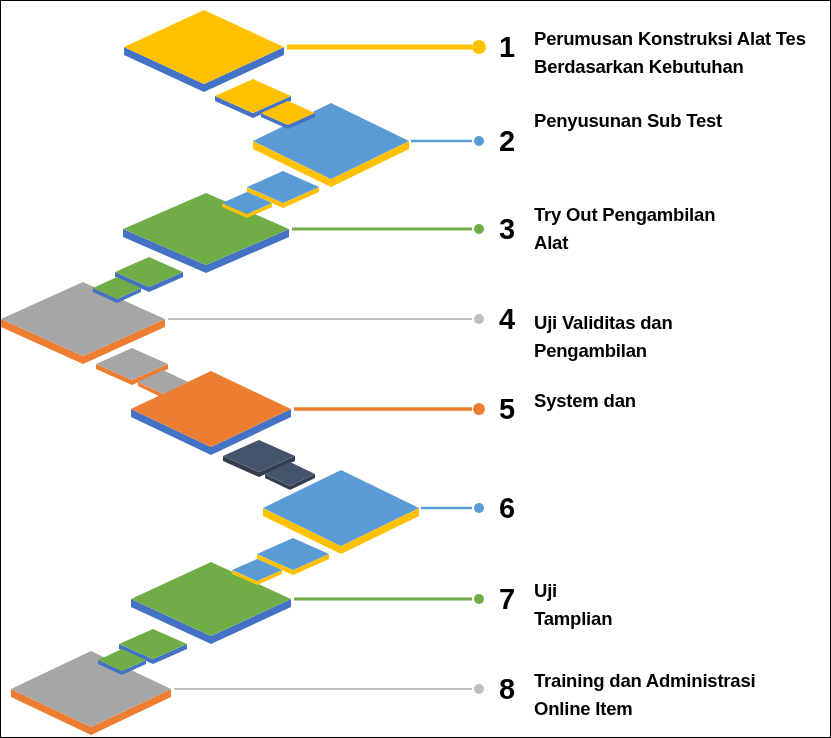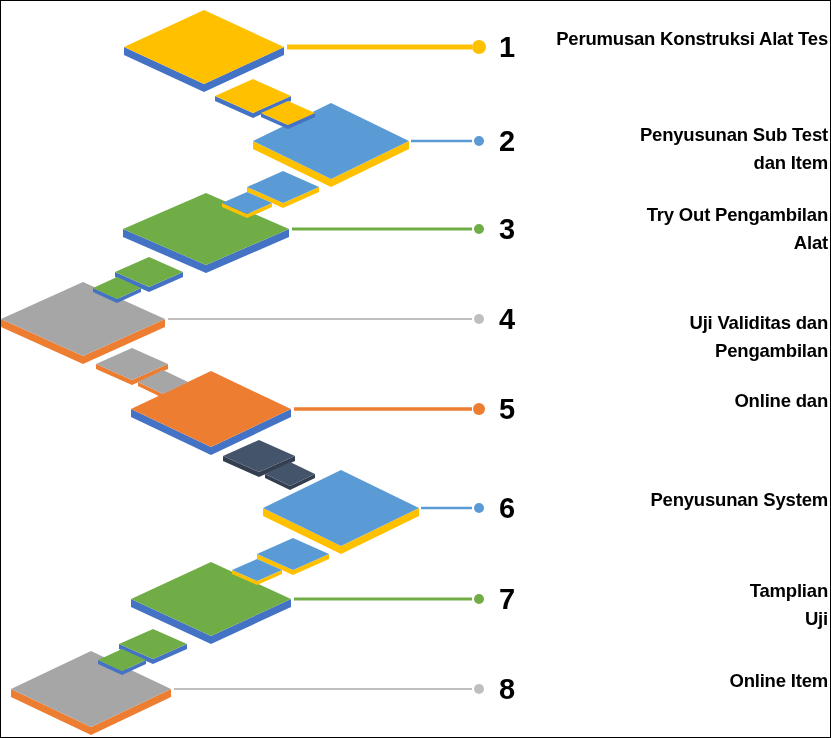--- a/index.html
+++ b/index.html
@@ -28,21 +28,20 @@
   .label {
     position: absolute;
     left: 533px;
     width: 294px;
     font-size: 18.5px;
     font-weight: 700;
     color: #000000;
     line-height: 28px;
     letter-spacing: -0.2px;
     white-space: nowrap;
-    text-align: right;
   }
 </style>
 </head>
 <body>
 
 <div class="canvas">
 
   <svg width="831" height="738" viewBox="0 0 831 738">
 
     <g>
@@ -181,55 +180,55 @@
       <polygon points="145,659 121,670 121,674 145,663" fill="#4472C4"></polygon>
       <polygon points="121,648 145,659 121,670 97,659" fill="#70AD47"></polygon>
     </g>
   </svg>
 
   <div>
 
     <div class="num" style="top:29px">1</div>
     <div class="label" style="top:24px">
       <div>Perumusan Konstruksi Alat Tes</div>
+      <div>Berdasarkan Kebutuhan</div>
     </div>
 
     <div class="num" style="top:123px">2</div>
-    <div class="label" style="top:120px">
+    <div class="label" style="top:106px">
       <div>Penyusunan Sub Test</div>
-      <div>dan Item</div>
     </div>
 
     <div class="num" style="top:211px">3</div>
     <div class="label" style="top:200px">
       <div>Try Out Pengambilan</div>
       <div>Alat</div>
     </div>
 
     <div class="num" style="top:301px">4</div>
     <div class="label" style="top:308px">
       <div>Uji Validitas dan</div>
       <div>Pengambilan</div>
     </div>
 
     <div class="num" style="top:391px">5</div>
     <div class="label" style="top:386px">
-      <div>Online dan</div>
+      <div>System dan</div>
     </div>
 
     <div class="num" style="top:490px">6</div>
     <div class="label" style="top:485px">
-      <div>Penyusunan System</div>
     </div>
 
     <div class="num" style="top:581px">7</div>
     <div class="label" style="top:576px">
+      <div>Uji</div>
       <div>Tamplian</div>
-      <div>Uji</div>
     </div>
 
     <div class="num" style="top:671px">8</div>
     <div class="label" style="top:666px">
+      <div>Training dan Administrasi</div>
       <div>Online Item</div>
     </div>
 
   </div>
 </div>
 
 </body></html>

